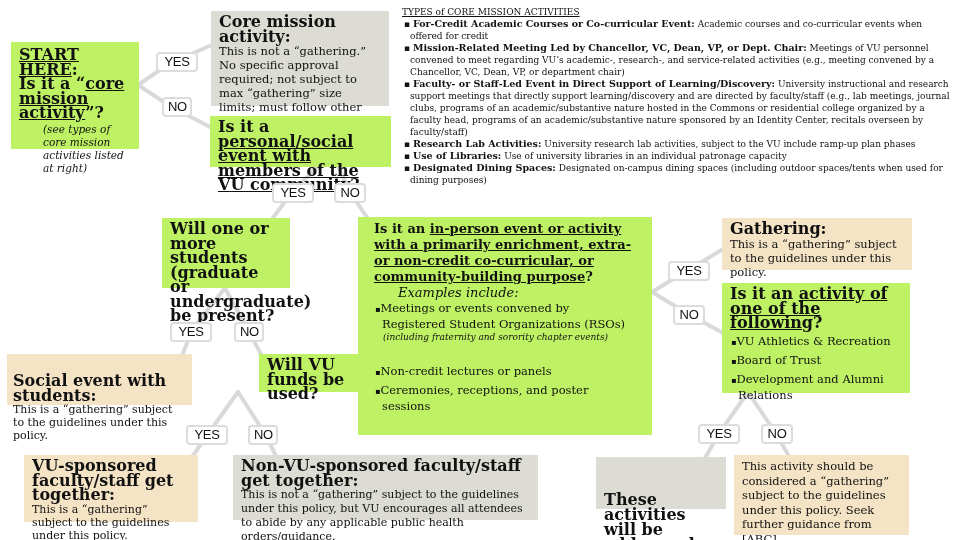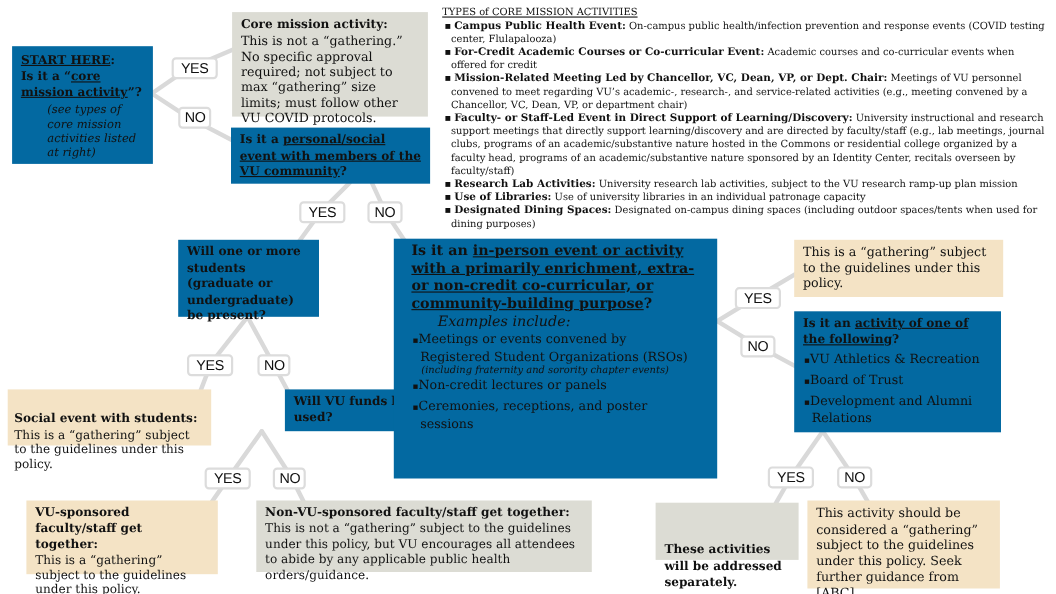--- a/index.html
+++ b/index.html
@@ -3,24 +3,24 @@
 <meta charset="utf-8">
 <style>
   html, body { margin: 0; padding: 0; }
   body {
     width: 960px; height: 540px; position: relative; overflow: hidden;
     background: #ffffff;
     font-family: "DejaVu Serif", "Liberation Serif", serif;
     color: #111;
   }
   .box { position: absolute; box-sizing: border-box; padding: 4px 8px; }
-  .blue  { background: #0369a1; }
+  .blue  { background: #bef264; }
   .gray  { background: #dcdcd4; }
   .tan   { background: #f4e3c5; }
-  .title { font-weight: bold; font-size: 11px; line-height: 14.5px; }
+  .title { font-weight: bold; font-size: 16px; line-height: 14.5px; }
   .body  { font-size: 11.5px; line-height: 14px; }
   .ital  { font-style: italic; font-size: 10.5px; line-height: 13px; margin-left: 24px; }
   .u { text-decoration: underline; }
   .lbl {
     position: absolute; box-sizing: border-box;
     background: #fff; border: 2px solid #dcdcdc; border-radius: 4px;
     font-family: "Liberation Sans", "DejaVu Sans", sans-serif;
     font-size: 13px; line-height: 16px; text-align: center; color: #111;
     padding: 0 4px; letter-spacing: -0.3px;
   }
@@ -117,29 +117,30 @@
   <div class="body" style="font-size:11px; line-height:14px;">This is not a “gathering” subject to the guidelines under this policy, but VU encourages all attendees to abide by any applicable public health orders/guidance.</div>
 </div>
 
 <div class="box blue" style="left:358px; top:217px; width:294px; height:218px; padding:4px 16px;">
   <div class="title" style="font-size:13px; line-height:16px;">
     <span>Is it an </span><span class="u">in-person event or activity with a primarily enrichment, extra- or non-credit co-curricular, or community-building purpose</span><span>?</span>
   </div>
   <div class="ital" style="font-size:13px; margin-top:1px;">Examples include:</div>
   <ul class="bul body" style="font-size:11.5px; line-height:14px;">
     <li><span>Meetings or events convened by Registered Student Organizations (RSOs)</span><div class="sub">(including fraternity and sorority chapter events)</div></li>
-    <li style="margin-top:0;"><span>Non-credit lectures or panels</span></li>
+    <li style="margin-top:21px;"><span>Non-credit lectures or panels</span></li>
     <li style="margin-top:3px;"><span>Ceremonies, receptions, and poster sessions</span></li>
   </ul>
 </div>
 
 <div class="lbl" style="left:668px; top:261px; width:42px;">YES</div>
 <div class="lbl" style="left:673px; top:305px; width:32px;">NO</div>
 
 <div class="box tan" style="left:722px; top:218px; width:190px; height:52px;">
+  <div class="title">Gathering:</div>
   <div class="body">This is a “gathering” subject to the guidelines under this policy.</div>
 </div>
 
 <div class="box blue" style="left:722px; top:283px; width:188px; height:110px;">
   <div class="title">
     <span>Is it an </span><span class="u">activity of one of the following</span><span>?</span>
   </div>
   <ul class="bul body" style="margin-top:3px;">
     <li>VU Athletics &amp; Recreation</li>
     <li style="margin-top:3px;">Board of Trust</li>
@@ -153,20 +154,19 @@
 <div class="box gray" style="left:596px; top:457px; width:130px; height:52px;">
   <div class="title" style="line-height:15px;margin-top:31px;">These activities will be addressed separately.</div>
 </div>
 
 <div class="box tan" style="left:734px; top:455px; width:175px; height:80px;">
   <div class="body" style="font-size:11.5px; line-height:14.5px;">This activity should be considered a “gathering” subject to the guidelines under this policy. Seek further guidance from [ABC].</div>
 </div>
 
 <div class="types">
   <div class="hdr">TYPES of CORE MISSION ACTIVITIES</div>
-  <div class="item">▪ <b>Campus Public Health Event:</b><span> On-campus public health/infection prevention and response events (COVID testing center, Flulapalooza)</span></div>
   <div class="item">▪ <b>For-Credit Academic Courses or Co-curricular Event:</b><span> Academic courses and co-curricular events when offered for credit</span></div>
   <div class="item">▪ <b>Mission-Related Meeting Led by Chancellor, VC, Dean, VP, or Dept. Chair:</b><span> Meetings of VU personnel convened to meet regarding VU’s academic-, research-, and service-related activities (e.g., meeting convened by a Chancellor, VC, Dean, VP, or department chair)</span></div>
   <div class="item">▪ <b>Faculty- or Staff-Led Event in Direct Support of Learning/Discovery:</b><span> University instructional and research support meetings that directly support learning/discovery and are directed by faculty/staff (e.g., lab meetings, journal clubs, programs of an academic/substantive nature hosted in the Commons or residential college organized by a faculty head, programs of an academic/substantive nature sponsored by an Identity Center, recitals overseen by faculty/staff)</span></div>
-  <div class="item">▪ <b>Research Lab Activities:</b><span> University research lab activities, subject to the VU research ramp-up plan mission</span></div>
+  <div class="item">▪ <b>Research Lab Activities:</b><span> University research lab activities, subject to the VU include ramp-up plan phases</span></div>
   <div class="item">▪ <b>Use of Libraries:</b><span> Use of university libraries in an individual patronage capacity</span></div>
   <div class="item">▪ <b>Designated Dining Spaces:</b><span> Designated on-campus dining spaces (including outdoor spaces/tents when used for dining purposes)</span></div>
 </div>
 
 </body></html>

